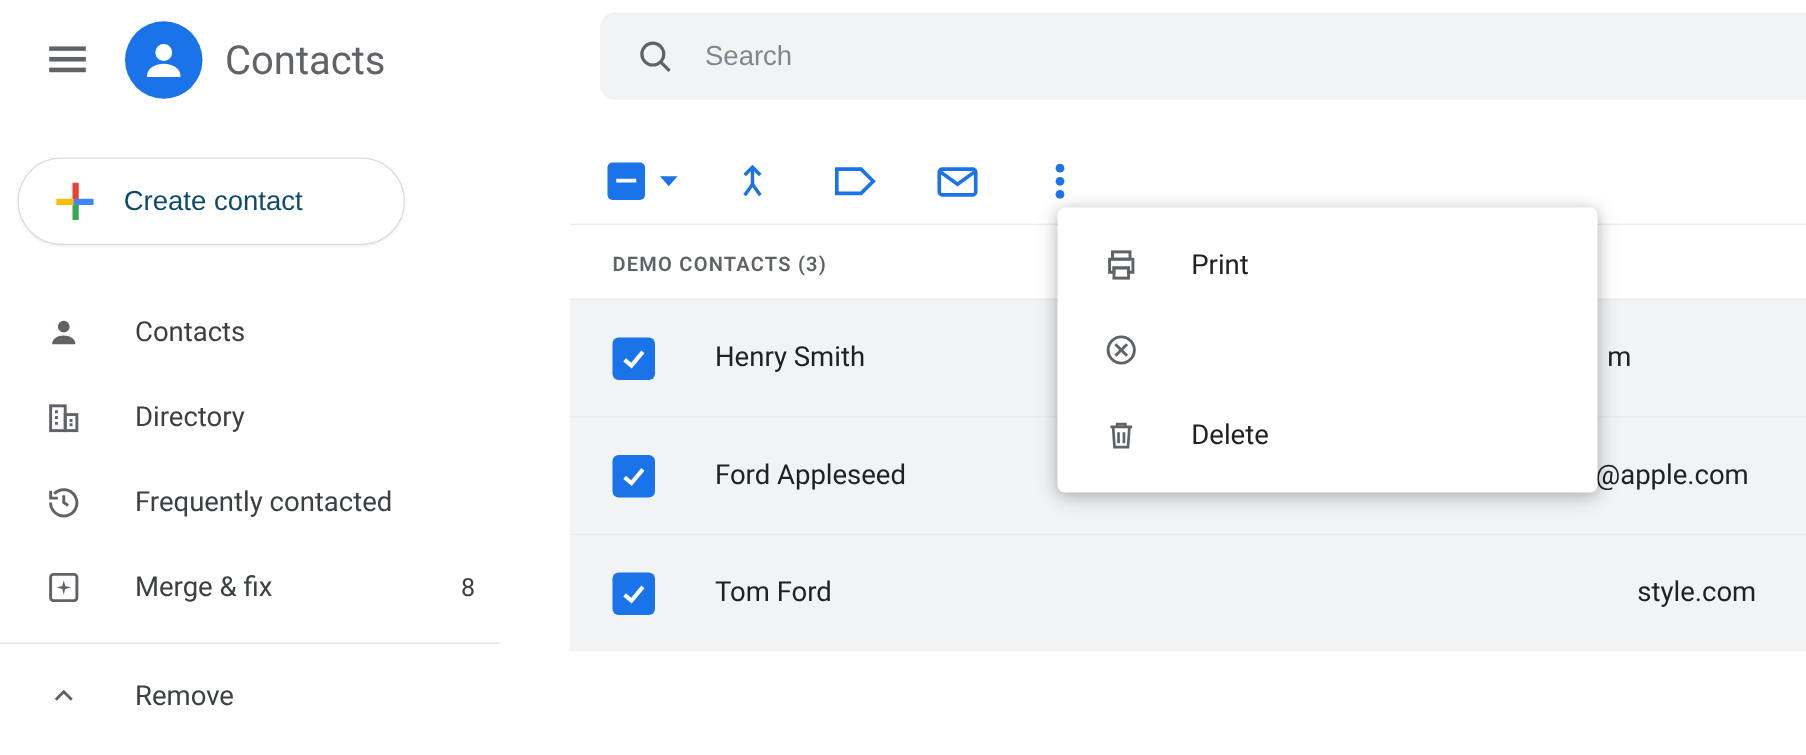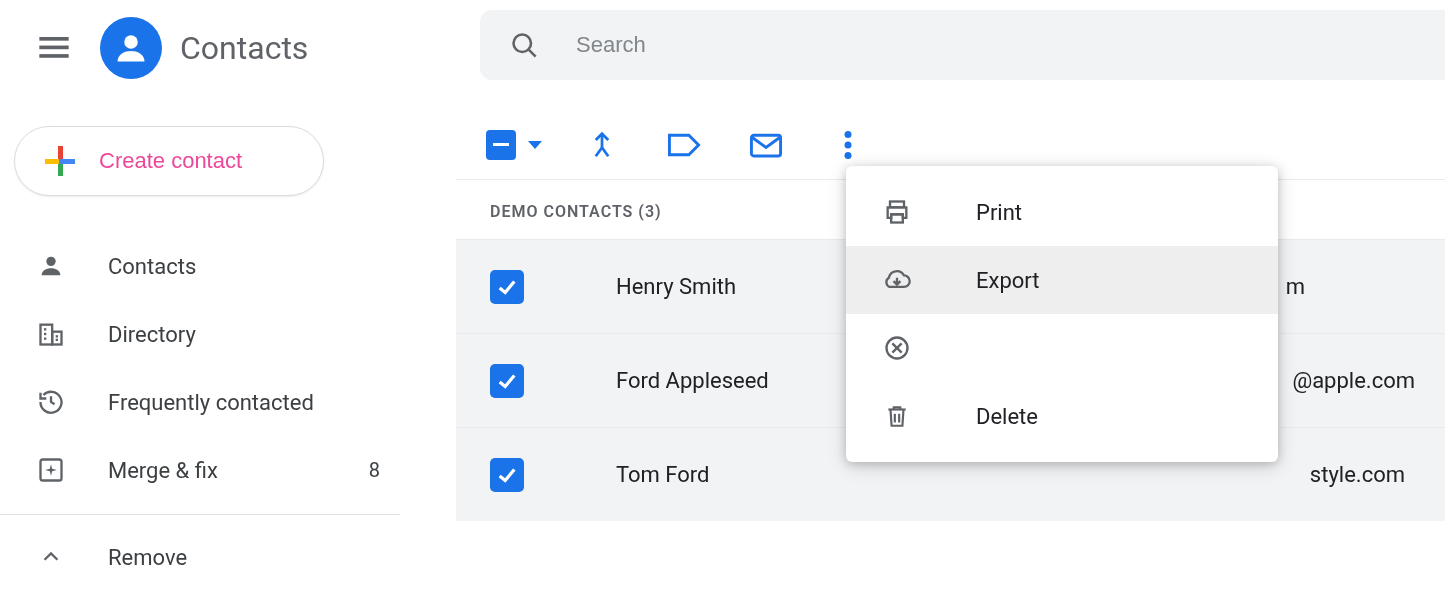--- a/index.html
+++ b/index.html
@@ -53,21 +53,21 @@
     position: absolute;
     left: 480px;
     right: 0;
     top: 10px;
     height: 70px;
     background: #f1f3f4;
     border-radius: 12px 0 0 12px;
     display: flex;
     align-items: center;
     padding-left: 30px;
-    gap: 36px;
+    gap: 24px;
   }
   .search-bar input {
     border: none;
     background: transparent;
     font-size: 22px;
     outline: none;
     color: #5f6368;
     width: 400px;
   }
   .search-bar input::placeholder { color: #80868b; }
@@ -87,21 +87,21 @@
     width: 310px;
     border-radius: 40px;
     border: 1px solid #dadce0;
     background: #fff;
     display: flex;
     align-items: center;
     gap: 24px;
     padding-left: 30px;
     font-size: 22px;
     font-weight: 500;
-    color: #ec4899;
+    color: #0c4a6e;
     cursor: pointer;
     box-shadow: 0 1px 2px rgba(60,64,67,0.1);
   }
   .plus-icon {
     position: relative;
     width: 30px;
     height: 30px;
   }
   .nav {
     margin-top: 36px;
@@ -210,21 +210,20 @@
     height: 34px;
     background: #1a73e8;
     border-radius: 5px;
     display:flex;
     align-items:center;
     justify-content:center;
     cursor:pointer;
   }
   .contact-name {
     min-width: 400px;
-    margin-left: 44px;
   }
   .contact-email {
     color: #202124;
   }
 
   .dropdown {
     position: absolute;
     left: 846px;
     top: 166px;
     width: 432px;
@@ -232,21 +231,21 @@
     border-radius: 6px;
     box-shadow: 0 2px 10px rgba(0,0,0,0.18), 0 4px 20px rgba(0,0,0,0.15);
     padding: 12px 0;
     z-index: 100;
   }
   .dropdown-item {
     height: 68px;
     display: flex;
     align-items: center;
     padding-left: 36px;
-    gap: 64px;
+    gap: 41px;
     font-size: 22px;
     color: #202124;
     cursor: pointer;
   }
   .dropdown-item.highlight {
     background: #eeeeee;
   }
   .dropdown-item .dd-icon {
     width: 30px;
     height: 30px;
@@ -408,21 +407,21 @@
       <div class="contact-name">Henry Smith</div>
       <div class="contact-email" style="margin-left:auto; margin-right:140px;">m</div>
     </div>
     <div class="contact-row">
       <div class="checkbox">
         <svg width="22" height="22" viewBox="0 0 24 24" fill="none" stroke="#fff" stroke-width="3.5">
             <polyline points="4,13 10,18 20,6"></polyline>
           </svg>
       </div>
       <div class="contact-name">Ford Appleseed</div>
-      <div class="contact-email" style="margin-left:auto; margin-right:30px;">@apple.com</div>
+      <div class="contact-email" style="margin-left:auto; margin-right:46px;">@apple.com</div>
     </div>
     <div class="contact-row">
       <div class="checkbox">
         <svg width="22" height="22" viewBox="0 0 24 24" fill="none" stroke="#fff" stroke-width="3.5">
             <polyline points="4,13 10,18 20,6"></polyline>
           </svg>
       </div>
       <div class="contact-name">Tom Ford</div>
       <div class="contact-email" style="margin-left:auto; margin-right:40px;">style.com</div>
     </div>
@@ -432,29 +431,20 @@
 <div class="dropdown">
   <div class="dropdown-item">
     <span class="dd-icon">
       <svg width="28" height="28" viewBox="0 0 24 24" fill="none" stroke="#5f6368" stroke-width="2">
         <rect x="6" y="3" width="12" height="5"></rect>
         <path d="M4 8 H20 V17 H17 V14 H7 V17 H4 Z"></path>
         <rect x="7" y="14" width="10" height="7"></rect>
       </svg>
     </span>
     <span>Print</span>
-  </div>
-  <div class="dropdown-item highlight">
-    <span class="dd-icon">
-      <svg width="30" height="28" viewBox="0 0 26 22" fill="none" stroke="#5f6368" stroke-width="2">
-        <path d="M19 17 A5 5 0 0 0 19 7 A7 7 0 0 0 6 9 A4.5 4.5 0 0 0 6.5 17 Z"></path>
-        <path d="M13 9 L13 15 M10 12 L13 15 L16 12"></path>
-      </svg>
-    </span>
-    <span>Export</span>
   </div>
   <div class="dropdown-item">
     <span class="dd-icon">
       <svg width="28" height="28" viewBox="0 0 24 24" fill="none" stroke="#5f6368" stroke-width="2">
         <circle cx="12" cy="12" r="9"></circle>
         <line x1="8" y1="8" x2="16" y2="16"></line>
         <line x1="16" y1="8" x2="8" y2="16"></line>
       </svg>
     </span>
   </div>

